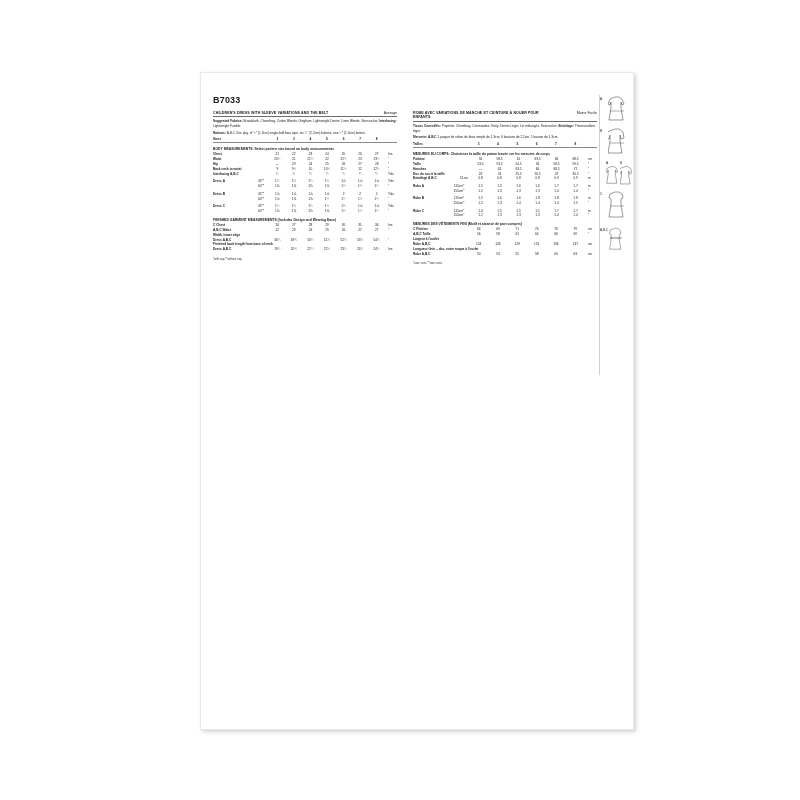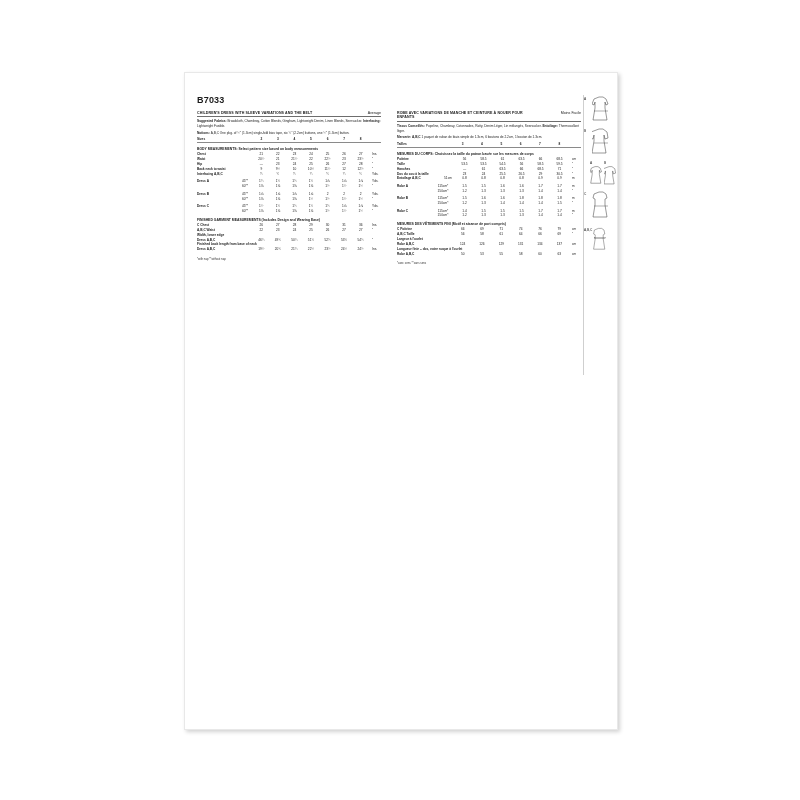--- a/index.html
+++ b/index.html
@@ -4,21 +4,21 @@
 <style>
   html,body{margin:0;padding:0;}
   body{
     width:800px;height:800px;background:#ffffff;
     font-family:"Liberation Sans", sans-serif;
     color:#1a1a1a;
     overflow:hidden;
   }
   .page{
     position:absolute;
-    left:184px; top:72px;
+    left:200px; top:72px;
     width:432px; height:656px;
     background:#ffffff;
     box-shadow:2px 2px 4px rgba(0,0,0,0.18);
     border:1px solid #e8e8e8;
   }
   .sheet-inner{position:absolute;left:0;top:0;width:100%;height:100%;}
 
   
   .hdr{position:absolute;left:12px;top:22px;width:380px;}
   .pattern-no{font-size:9px;font-weight:bold;letter-spacing:0.2px;}

